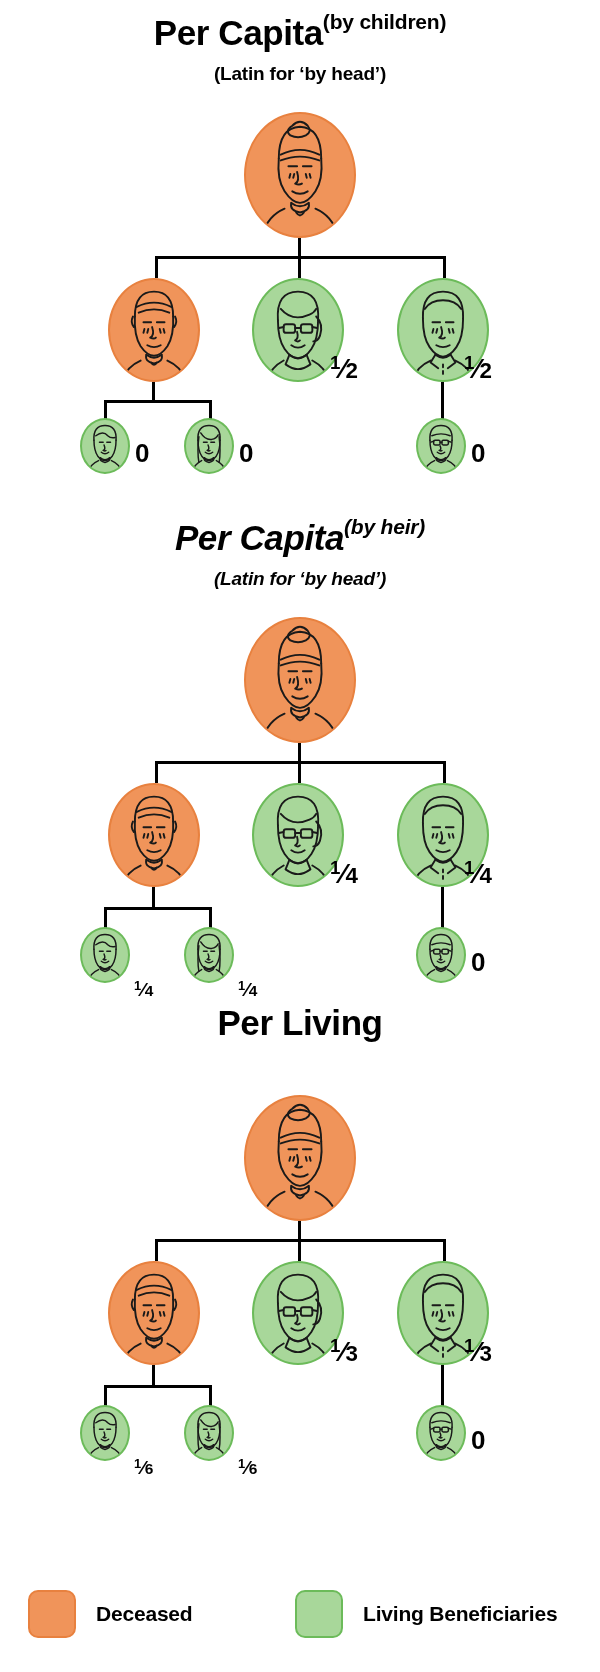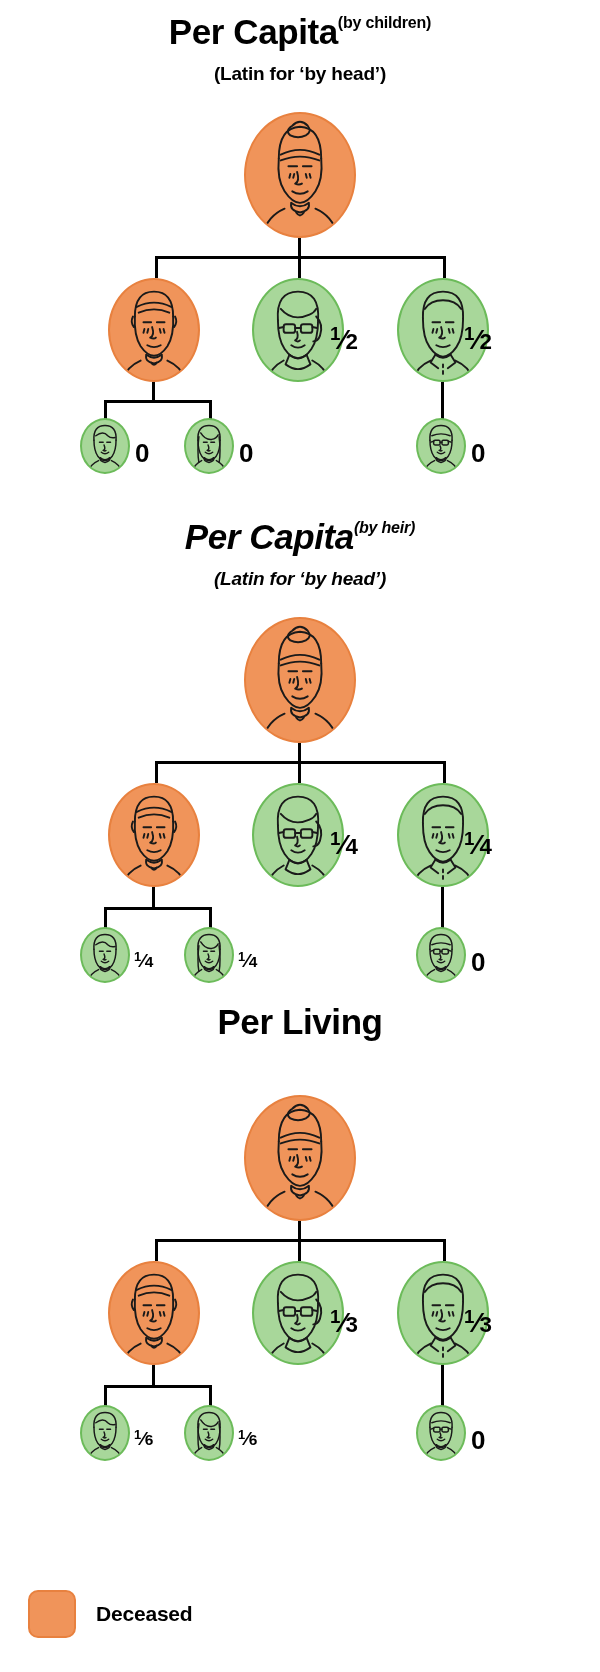--- a/index.html
+++ b/index.html
@@ -22,21 +22,21 @@
   .titles { text-align: center; }
 
   .title-line {
     font-size: 35px;
     font-weight: bold;
     letter-spacing: -0.4px;
     line-height: 1.05;
     white-space: nowrap;
   }
   .title-sup {
-    font-size: 16px;
+    font-size: 21px;
     font-weight: bold;
     vertical-align: super;
     position: relative;
     top: -3px;
     letter-spacing: -0.2px;
   }
   .subtitle {
     font-size: 19px;
     font-weight: bold;
     margin-top: 12px;
@@ -70,20 +70,21 @@
     font-weight: bold;
     line-height: 1;
     white-space: nowrap;
   }
   .share.small { font-size: 18px; }
 
   .frac {
     display: inline-block;
     position: relative;
     white-space: nowrap;
+    margin-top: 29px;
   }
   .frac .num { font-size: 0.72em; vertical-align: top; position: relative; top: -0.04em;}
   .frac .sl  { font-size: 1.05em; padding: 0 0.01em; }
   .frac .den { font-size: 0.86em; vertical-align: baseline; }
 
   .line {
     position: absolute;
     background: #000;
   }
   .line.v { width: 3px; }
@@ -623,13 +624,17 @@
     </div>
     <div class="share" style="left:471px;top:332px;">0</div>
   </div>
 </div>
 
 <div class="legend" style="top:1590px;height:60px;padding-left:23px;">
   <div class="legend-item" style="left:28px;top:0;">
     <div class="swatch deceased"></div>
     <div class="legend-label">Deceased</div>
   </div>
+  <div class="legend-item" style="left:295px;top:0;">
+    <div class="swatch living"></div>
+    <div class="legend-label">Living Beneficiaries</div>
+  </div>
 </div>
 
 </body></html>

